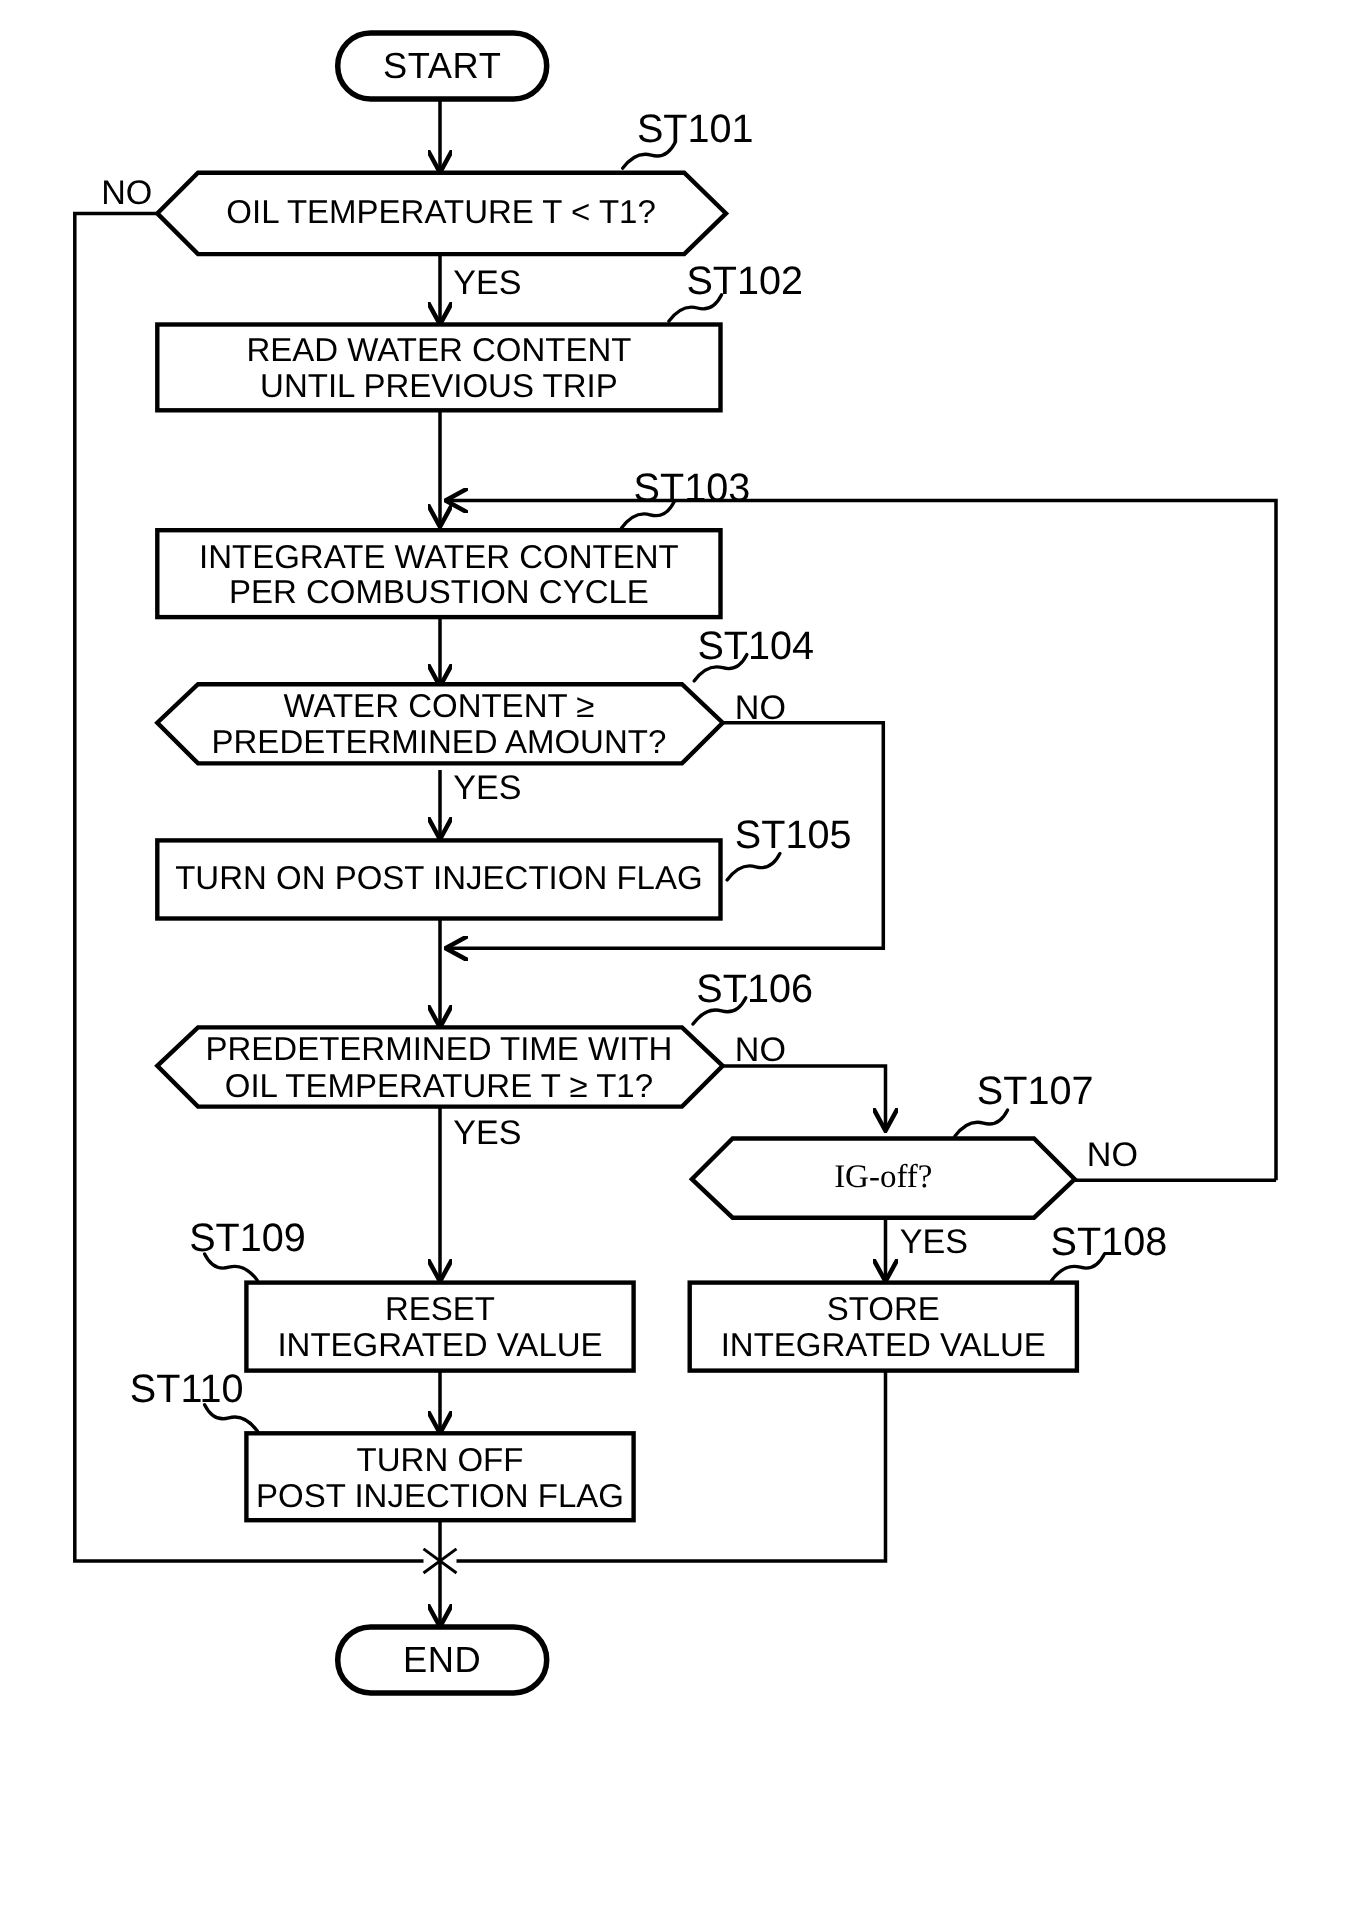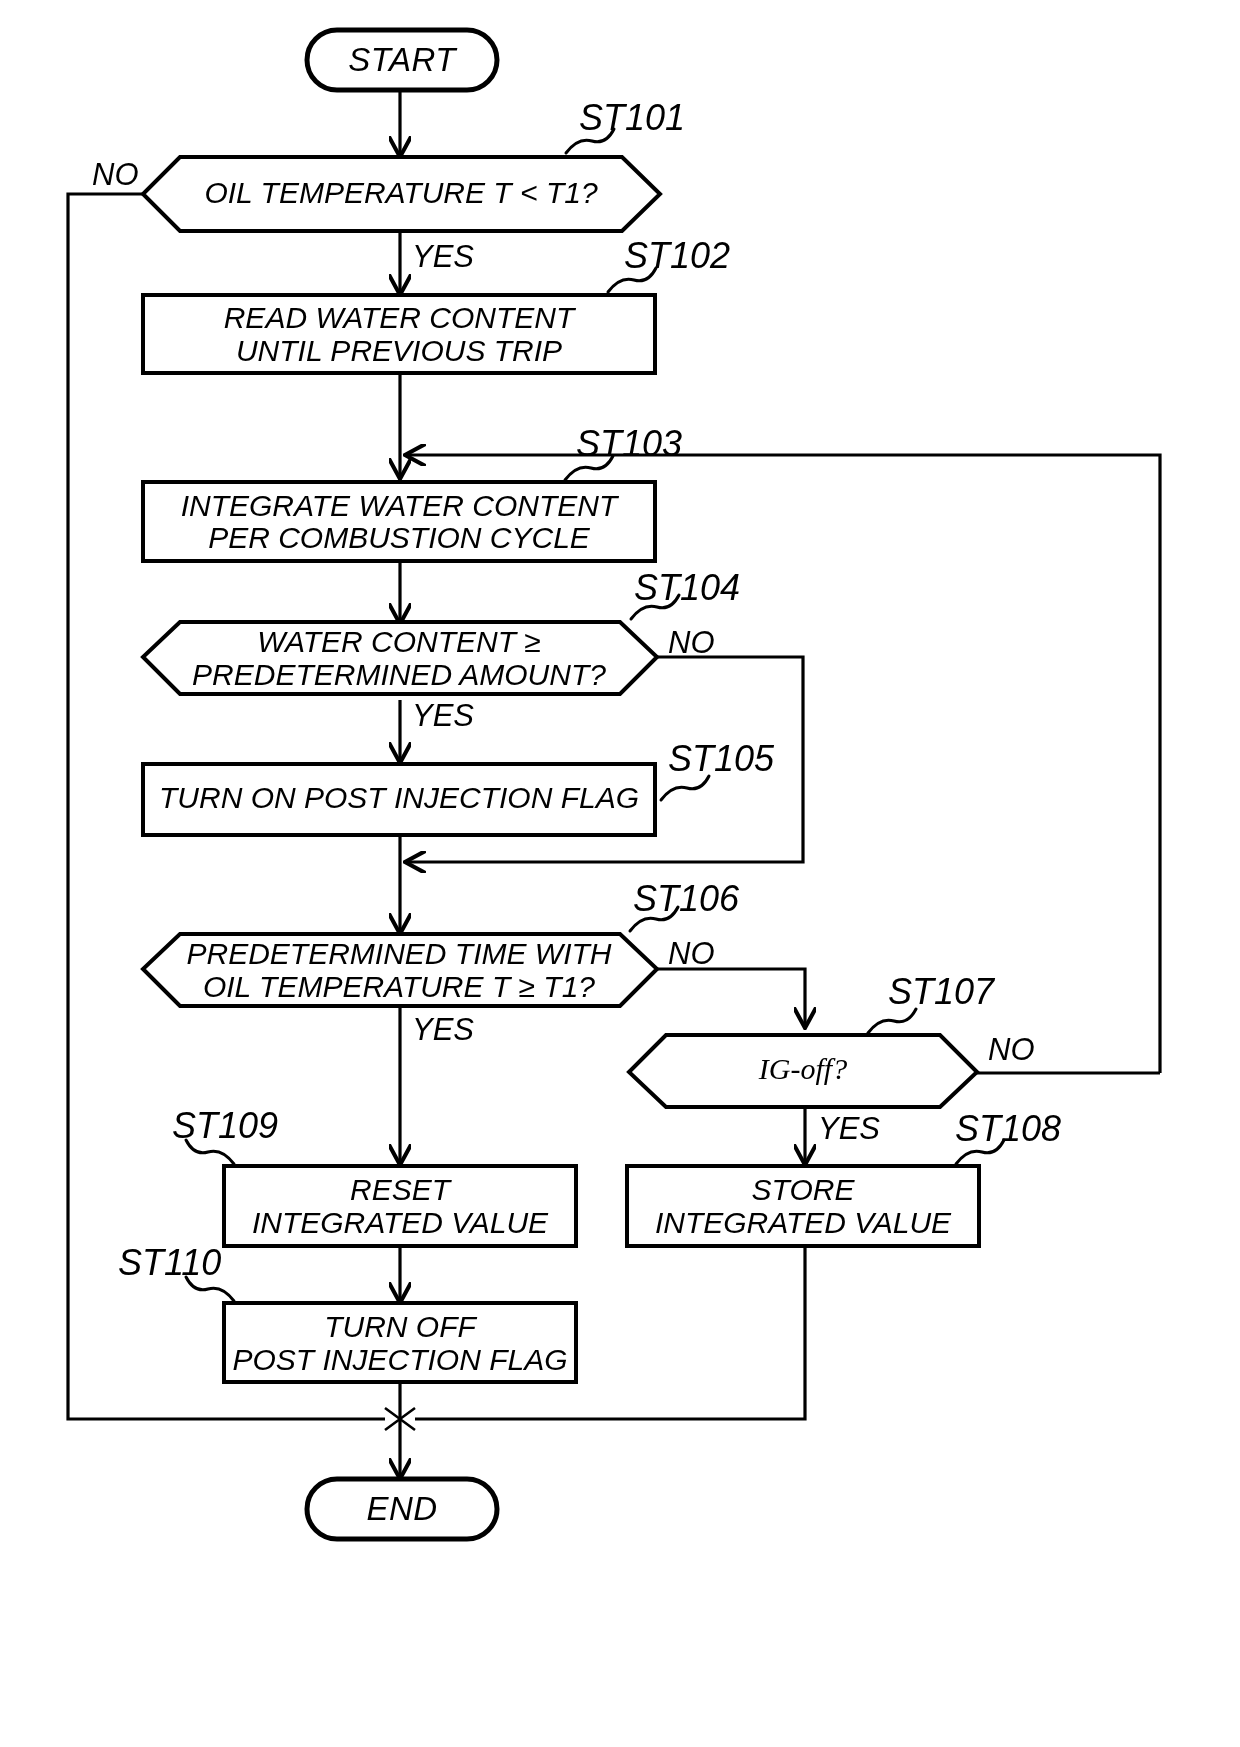--- a/index.html
+++ b/index.html
@@ -7,21 +7,20 @@
     padding: 0;
     background: #ffffff;
   }
   #page {
     position: relative;
     width: 1240px;
     height: 1747px;
     background: #ffffff;
     overflow: hidden;
     font-family: "Liberation Sans", sans-serif;
-    font-style: italic;
   }
   svg.flow {
     position: absolute;
     left: 0;
     top: 0;
     width: 1240px;
     height: 1747px;
     display: block;
   }
   .shape {

